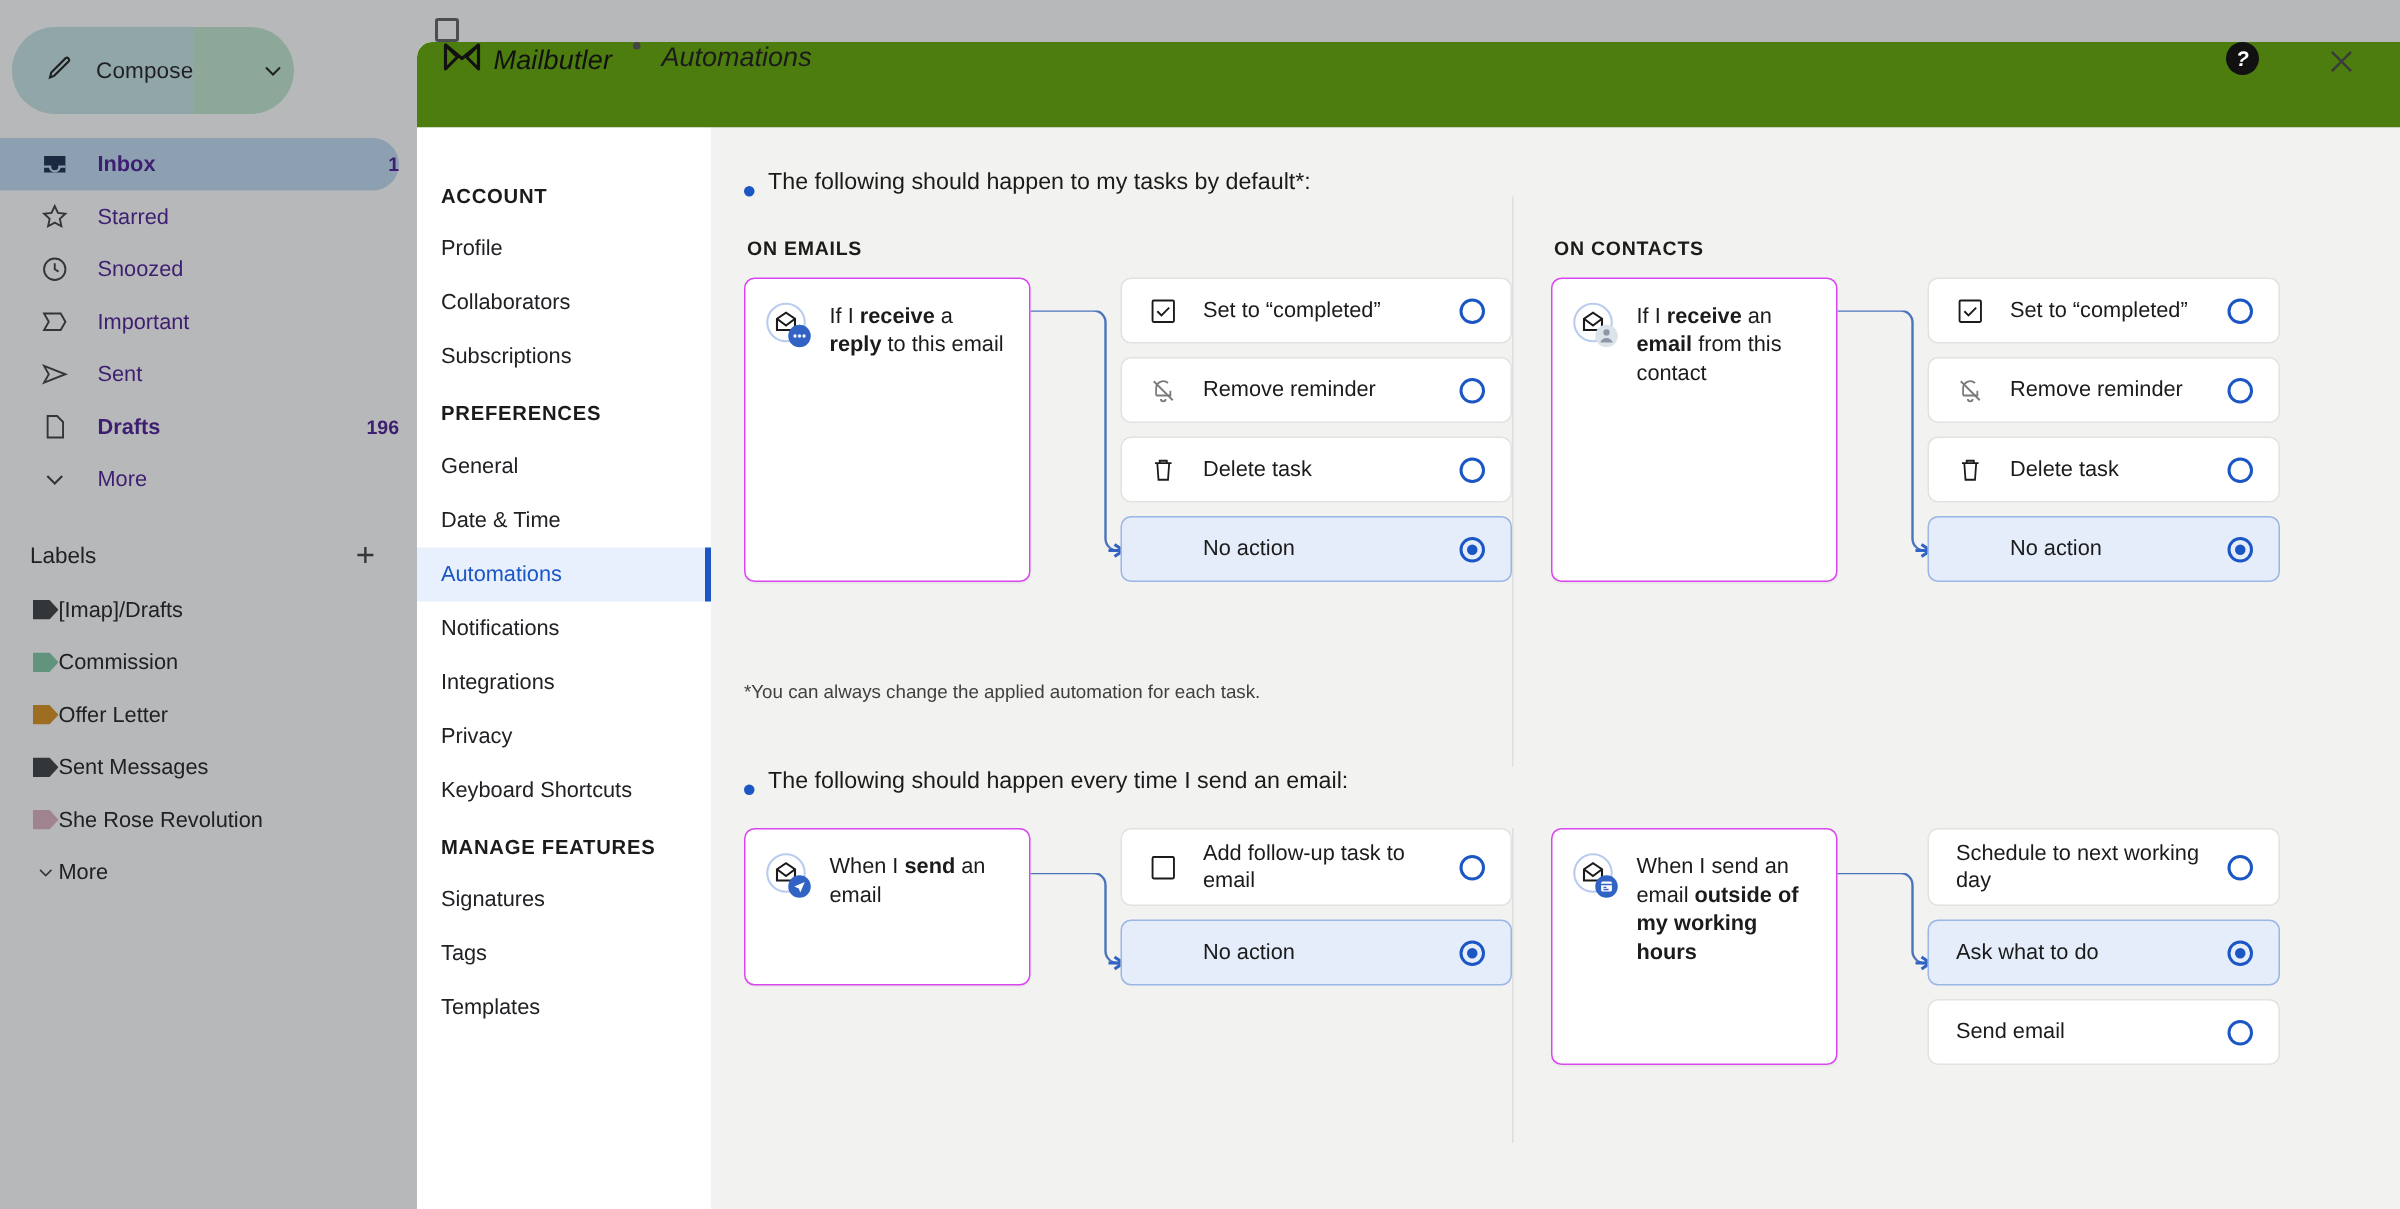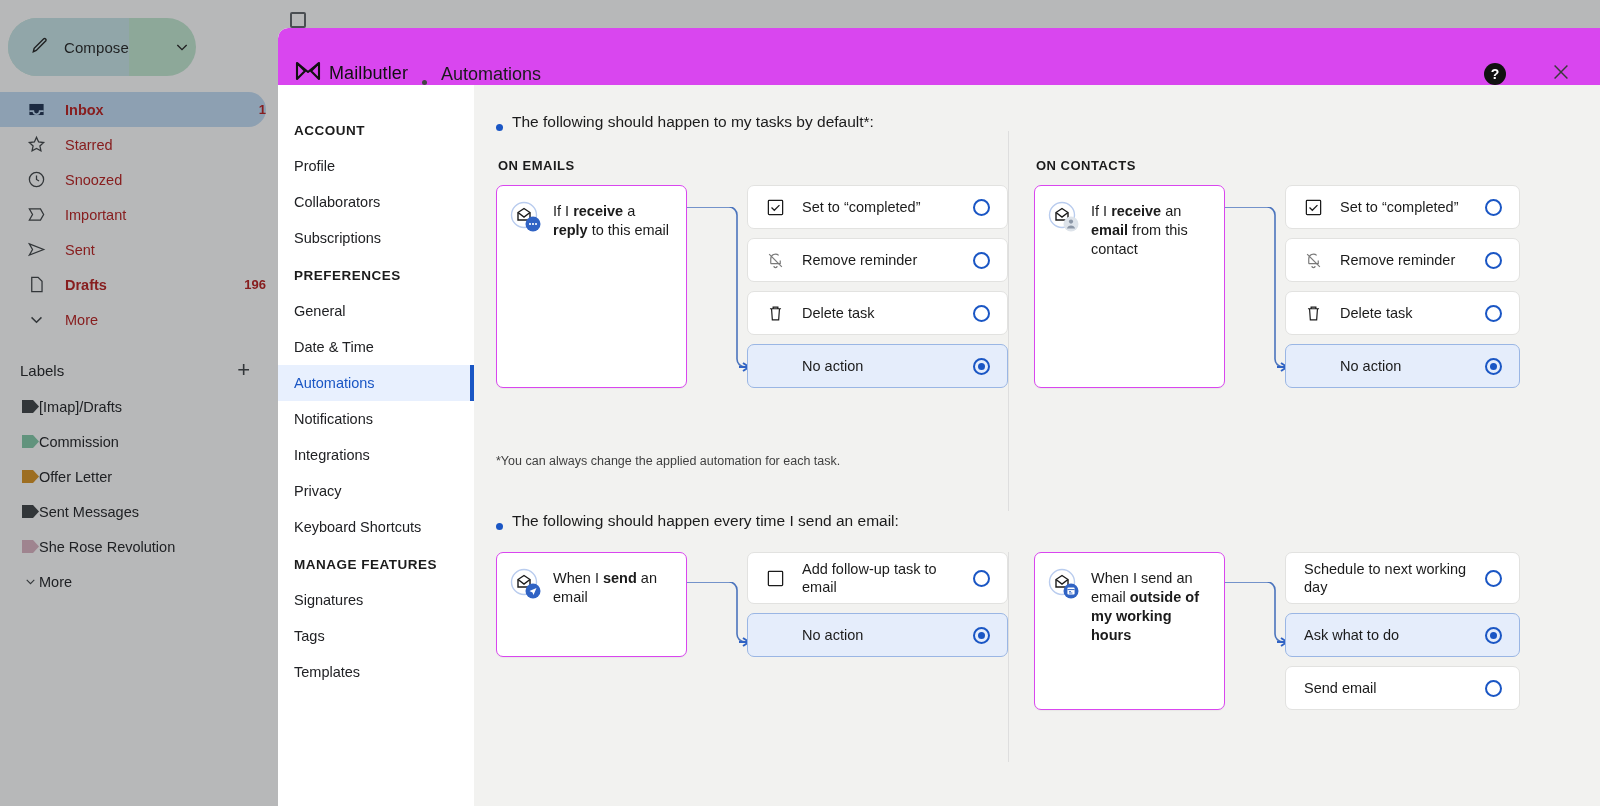--- a/index.html
+++ b/index.html
@@ -47,21 +47,21 @@
     border-radius: 0 29px 29px 0;
   }
 
   .nav-list { margin-top: 16px; padding-right: 14px; }
   .nav-item {
     display: flex; align-items: center;
     height: 35px;
     padding-left: 26px;
     border-radius: 0 18px 18px 0;
     gap: 19px;
-    font-size: 14.5px; color: #b91c1c;
+    font-size: 14.5px; color: #4c1d95;
     cursor: pointer;
   }
   .nav-item.active { background: #c2dcf5; font-weight: 700; }
   .nav-icn { width: 20px; height: 20px; flex: 0 0 20px; display:flex; align-items:center; justify-content:center;}
   .nav-txt { flex: 1; }
   .nav-count { font-size: 13px; }
   .nav-item.active .nav-count { font-weight: 700; }
   .nav-item.bold .nav-txt, .nav-item.bold .nav-count { font-weight: 700; }
 
   .labels-head {
@@ -97,24 +97,25 @@
     left: 278px; top: 28px;
     width: 1322px; height: 778px;
     background: #f2f2f0;
     border-radius: 10px 0 0 0;
     overflow: hidden;
     z-index: 10;
     display: flex; flex-direction: column;
   }
   #modal-header {
     height: 57px; flex: 0 0 57px;
-    background: #d946ef;
-    display: flex; align-items: flex-end;
+    background: #4d7c0f;
+    display: flex; align-items: flex-start;
     padding: 0 26px 0 17px;
     border-radius: 10px 0 0 0;
+    font-style: italic;
   }
   .brand { display: flex; align-items: center; gap: 8px; }
   .brand-name { font-size: 18px; color: #111; letter-spacing: .1px; }
   .hdr-dot { width: 5px; height: 5px; border-radius: 50%; background: #444; margin: 0 14px; }
   .hdr-page { font-size: 18px; color: #1b1b1b; }
   .hdr-spacer { flex: 1; }
   .help-btn {
     width: 22px; height: 22px; border-radius: 50%;
     background: #111; color: #fff;
     font-size: 14px; font-weight: 700;

